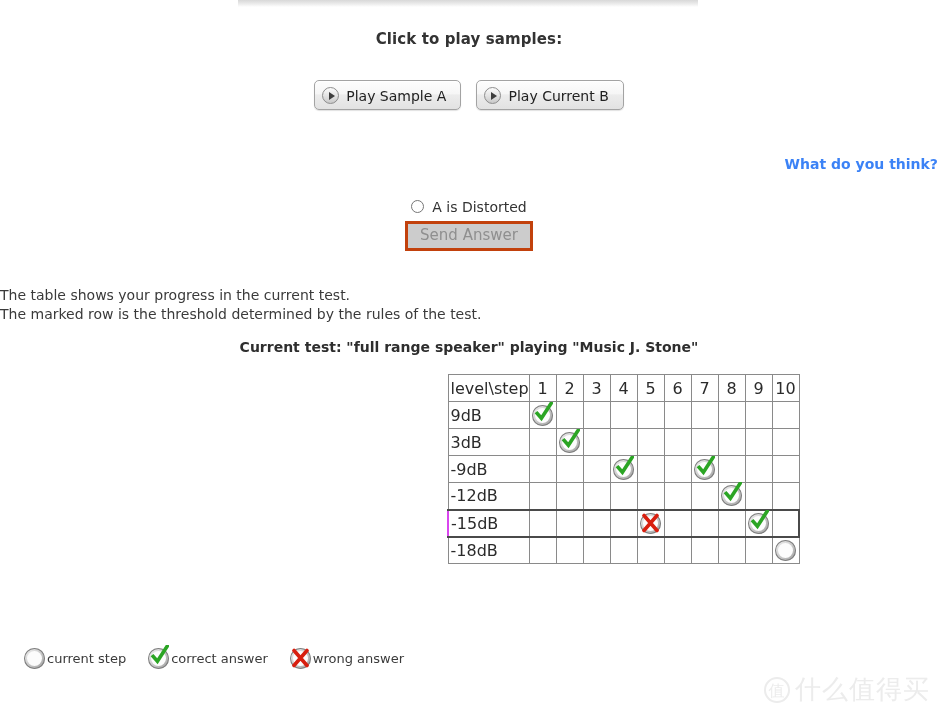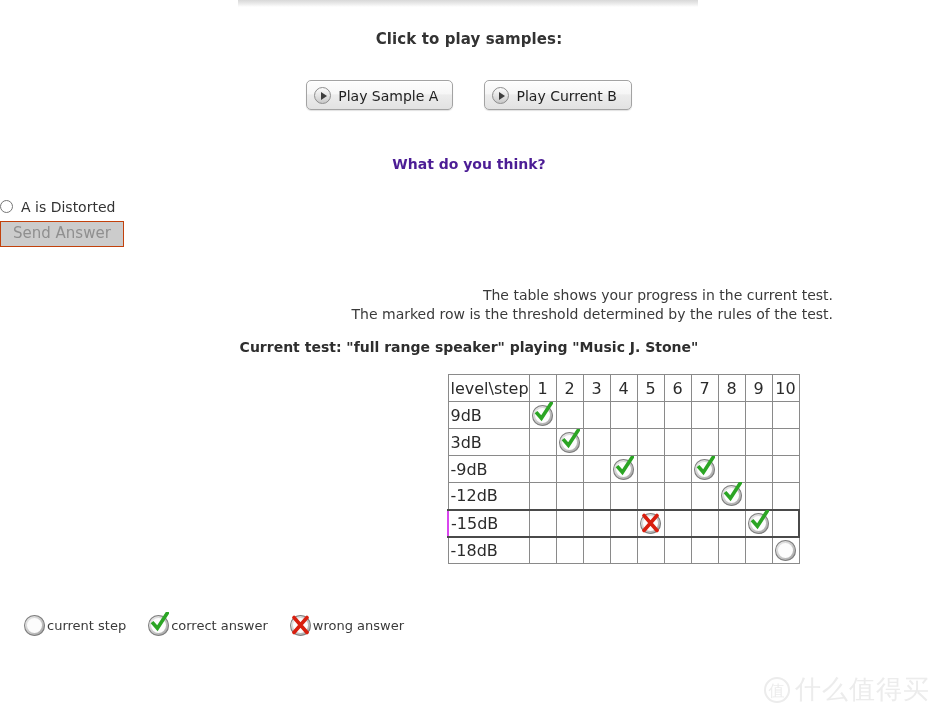--- a/index.html
+++ b/index.html
@@ -33,21 +33,21 @@
 
   #play-buttons {
     position: absolute; left: 0; top: 80px; width: 938px;
     text-align: center;
   }
   .play-btn {
     display: inline-block;
     vertical-align: middle;
     height: 30px;
     padding: 0 14px 0 7px;
-    margin: 0 13px;
+    margin: 0 5px;
     border: 1px solid #a3a3a3;
     border-radius: 5px;
     background: linear-gradient(to bottom, #fdfdfd 0%, #f6f6f6 45%, #ececec 50%, #e2e2e2 100%);
     box-shadow: inset 0 1px 0 #ffffff, 0 1px 1px rgba(0,0,0,0.12);
     font-family: "DejaVu Sans", "Liberation Sans", sans-serif;
     font-size: 14px;
     color: #222;
     cursor: pointer;
     line-height: 28px;
     white-space: nowrap;
@@ -68,26 +68,27 @@
     position: absolute;
     left: 6px; top: 4px;
     border-left: 6px solid #3d3d3d;
     border-top: 4px solid transparent;
     border-bottom: 4px solid transparent;
   }
   .play-btn .lbl { vertical-align: middle; }
 
   #think-heading {
     position: absolute; left: 0; top: 156px; width: 938px;
-    text-align: center;
-    font-size: 14px; font-weight: bold; color: #4c1d95;
+    text-align: right;
+    font-size: 14px; font-weight: bold; color: #3b82f6;
   }
 
   #answer-form {
     position: absolute; left: 0; top: 194px; width: 938px;
+    text-align: center;
   }
   .radio-row {
     display: block;
     font-size: 14px;
     color: #333;
     line-height: 24px;
     white-space: nowrap;
   }
   .radio-row .rmark {
     display: inline-block;
@@ -99,32 +100,32 @@
     margin-right: 8px;
     position: relative;
     top: -1px;
   }
   .radio-row .rtext { vertical-align: middle; }
 
   #send-answer {
     margin-top: 2px;
     display: inline-block;
     padding: 2px 12px 3px 12px;
-    border: 1px solid #c2410c;
+    border: 3px solid #c2410c;
     background: #cccccc;
     color: #8f8f8f;
     font-family: "DejaVu Sans", "Liberation Sans", sans-serif;
     font-size: 15px;
     line-height: 19px;
     cursor: default;
   }
 
   #progress-text {
     position: absolute; left: 0; top: 286px; width: 833px;
-    text-align: right;
+    text-align: left;
     font-size: 14px; color: #3a3a3a;
     line-height: 19px;
   }
 
   #current-test {
     position: absolute; left: 0; top: 339px; width: 938px;
     text-align: center;
     font-size: 14px; font-weight: bold; color: #2e2e2e;
   }
 
@@ -181,21 +182,21 @@
     z-index: 2;
   }
   .mk.empty .ring::after { background: #fcfcfc; }
 
   
   #legend {
     position: absolute; left: 24px; top: 615px;
     font-size: 13px; color: #3a3a3a;
     white-space: nowrap;
   }
-  #legend .item { display: inline-block; margin-right: 22px; }
+  #legend .item { display: inline-block; margin-right: 22px; margin-top: 33px; }
   #legend .item .mk { margin-right: 2px; }
   #legend .item .ltxt { vertical-align: middle; }
 
   
   #watermark {
     position: absolute; left: 764px; top: 672px;
     font-size: 26px; color: #ececec;
     font-family: "DejaVu Sans", "Liberation Sans", sans-serif;
     letter-spacing: 1px;
     user-select: none;

